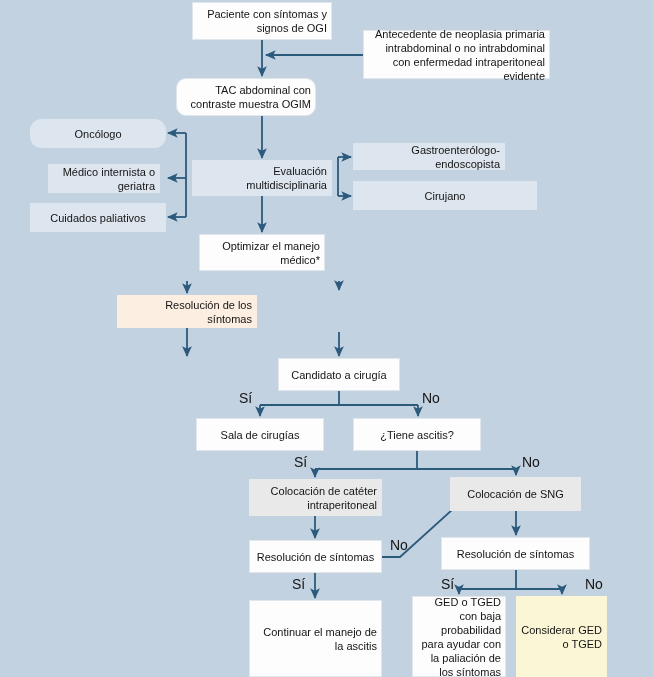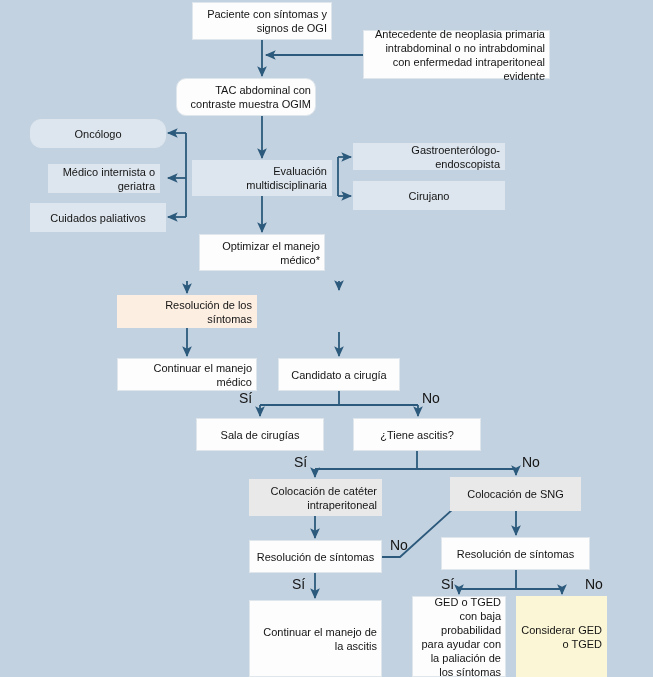--- a/index.html
+++ b/index.html
@@ -120,24 +120,23 @@
   </svg>
 
 <div class="node n-white" style="left: 192px; top: 2px; width: 140px; height: 38px;">Paciente con síntomas y signos de OGI</div>
     <div class="node n-white" style="left: 363px; top: 30px; width: 187px; height: 49px;">Antecedente de neoplasia primaria intrabdominal o no intrabdominal con enfermedad intraperitoneal evidente</div>
     <div class="node n-white" style="left: 176px; top: 78px; width: 140px; height: 38px; border-radius: 10px;">TAC abdominal con contraste muestra OGIM</div>
     <div class="node n-blue" style="left: 30px; top: 119px; width: 136px; height: 29px; border-radius: 11px;">Oncólogo</div>
     <div class="node n-blue" style="left: 30px; top: 164px; width: 112px; height: 29px; margin-left: 18px;">Médico internista o geriatra</div>
     <div class="node n-blue" style="left: 30px; top: 203px; width: 136px; height: 29px;">Cuidados paliativos</div>
     <div class="node n-blue" style="left: 192px; top: 160px; width: 140px; height: 36px;">Evaluación multidisciplinaria</div>
     <div class="node n-blue" style="left: 353px; top: 143px; width: 152px; height: 27px;">Gastroenterólogo-endoscopista</div>
-    <div class="node n-blue" style="left: 353px; top: 181px; width: 152px; height: 29px;">Cirujano</div>
+    <div class="node n-blue" style="left: 353px; top: 181px; width: 184px; height: 29px;">Cirujano</div>
     <div class="node n-white" style="left: 199px; top: 234px; width: 126px; height: 37px;">Optimizar el manejo médico*</div>
     <div class="node n-peach" style="left: 117px; top: 295px; width: 140px; height: 33px;">Resolución de los síntomas</div>
-    <div class="node n-white" style="left: 117px; top: 358px; width: 140px; height: 33px;">Continuar el manejo médico</div>
     <div class="node n-white" style="left: 278px; top: 358px; width: 122px; height: 33px;">Candidato a cirugía</div>
     <div class="node n-white" style="left: 196px; top: 418px; width: 128px; height: 33px;">Sala de cirugías</div>
     <div class="node n-white" style="left: 353px; top: 418px; width: 128px; height: 33px;">¿Tiene ascitis?</div>
     <div class="node n-gray" style="left: 249px; top: 479px; width: 133px; height: 37px;">Colocación de catéter intraperitoneal</div>
     <div class="node n-gray" style="left: 450px; top: 477px; width: 131px; height: 34px;">Colocación de SNG</div>
     <div class="node n-white" style="left: 249px; top: 540px; width: 133px; height: 33px;">Resolución de síntomas</div>
     <div class="node n-white" style="left: 441px; top: 537px; width: 149px; height: 33px;">Resolución de síntomas</div>
     <div class="node n-white" style="left: 249px; top: 600px; width: 133px; height: 77px;">Continuar el manejo de la ascitis</div>
     <div class="node n-white" style="left: 412px; top: 596px; width: 94px; height: 81px;">GED o TGED con baja probabilidad para ayudar con la paliación de los síntomas</div>
     <div class="node n-yellow" style="left: 516px; top: 596px; width: 91px; height: 81px;">Considerar GED o TGED</div>

